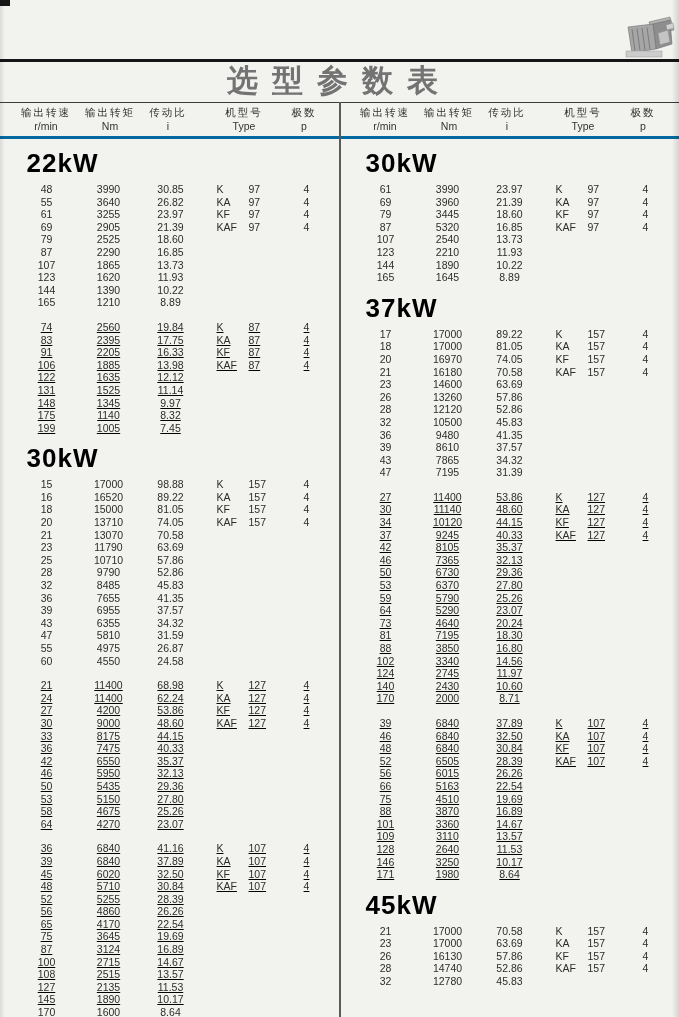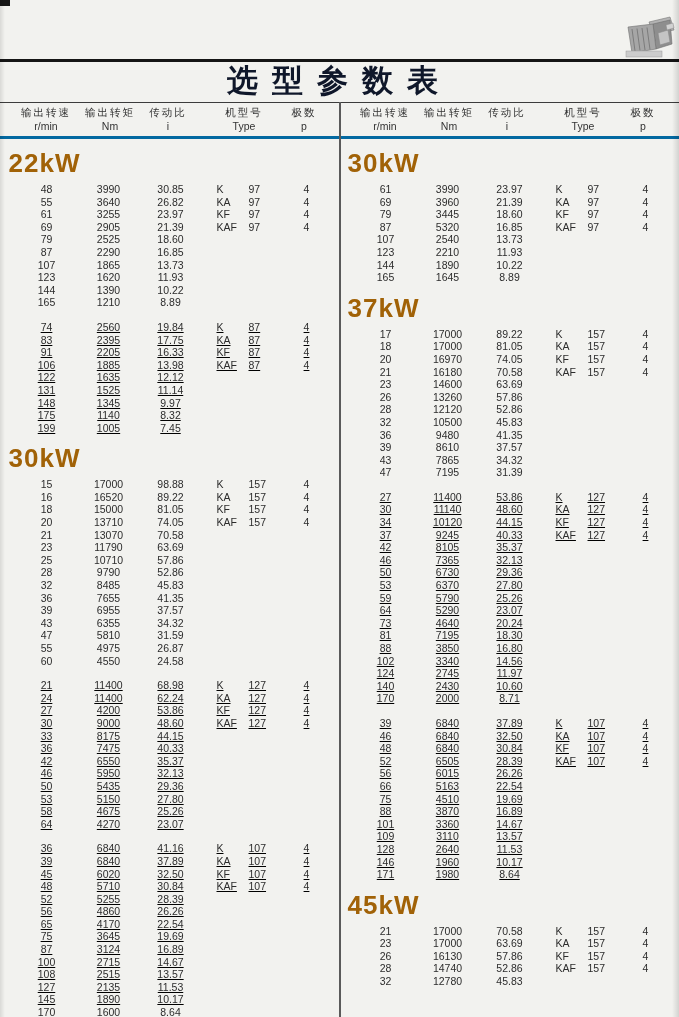--- a/index.html
+++ b/index.html
@@ -18,21 +18,21 @@
     background:linear-gradient(270deg,rgba(0,0,0,.13),rgba(0,0,0,0));pointer-events:none;z-index:9;}
 
   .corner-mark{position:absolute;left:0;top:0;width:10px;height:6px;background:#161616;}
 
   .motor-photo{position:absolute;top:15px;right:3px;width:58px;height:47px;}
 
   .rule-top{position:absolute;left:0;right:0;top:59px;height:3px;background:#151515;}
 
   .title{
     position:absolute;left:0;right:0;top:63px;margin:0;
-    text-align:center;font-size:31px;font-weight:800;color:#0f172a;
+    text-align:center;font-size:31px;font-weight:800;color:#737373;
     letter-spacing:14px;padding-left:0;line-height:36px;
   }
 
   .header-row{
     position:absolute;left:0;right:0;top:102px;height:37px;
     border-top:1px solid #3c3c3c;border-bottom:3px solid #0369a1;
     display:flex;box-sizing:border-box;
   }
   .header-group{position:relative;width:339px;height:100%;flex:0 0 339px;}
   .hcell{
@@ -44,22 +44,22 @@
 
   .divider{position:absolute;left:339px;top:102px;bottom:0;width:1.5px;background:#5a5a5a;}
 
   .content{
     position:absolute;left:0;right:0;top:142px;bottom:0;
     display:flex;overflow:hidden;
   }
   .col{width:339px;flex:0 0 339px;padding-left:0.5px;box-sizing:border-box;}
 
   .kw{
-    font-size:26px;font-weight:800;color:#a16207;
-    padding-left:8px;line-height:28px;margin:10px 0 6px 0;letter-spacing:1px;
+    font-size:26px;font-weight:800;color:#000000;
+    padding-left:26px;line-height:28px;margin:10px 0 6px 0;letter-spacing:1px;
   }
   .section:first-child .kw{margin-top:7px;}
 
   .block + .block{margin-top:12px;text-decoration:underline;}
 
   .row{
     display:grid;
     grid-template-columns:92px 32px 92px 32px 42px 32px;
     height:12.6px;line-height:12.6px;
     font-size:10.5px;color:#2c2c2c;white-space:nowrap;
@@ -1031,21 +1031,21 @@
             <div class="row">
               <span class="c c0">128</span>
               <span class="c c1">2640</span>
               <span class="c c2">11.53</span>
               <span class="c c3"></span>
               <span class="c c4"></span>
               <span class="c c5"></span>
             </div>
             <div class="row">
               <span class="c c0">146</span>
-              <span class="c c1">1960</span>
+              <span class="c c1">3250</span>
               <span class="c c2">10.17</span>
               <span class="c c3"></span>
               <span class="c c4"></span>
               <span class="c c5"></span>
             </div>
             <div class="row">
               <span class="c c0">171</span>
               <span class="c c1">1980</span>
               <span class="c c2">8.64</span>
               <span class="c c3"></span>

